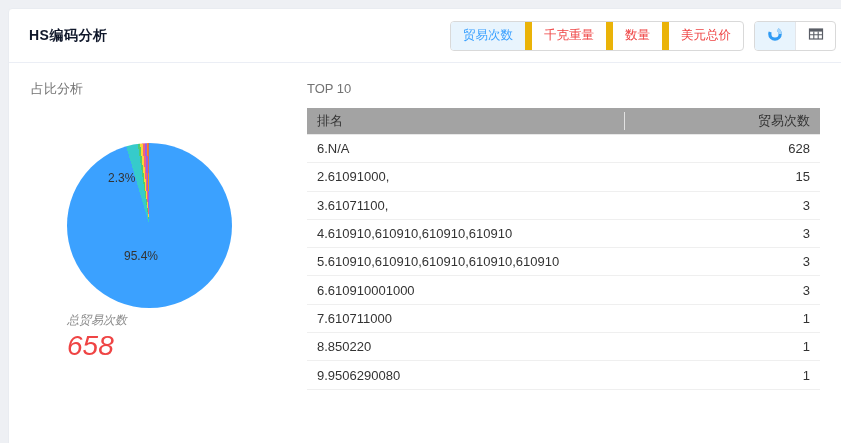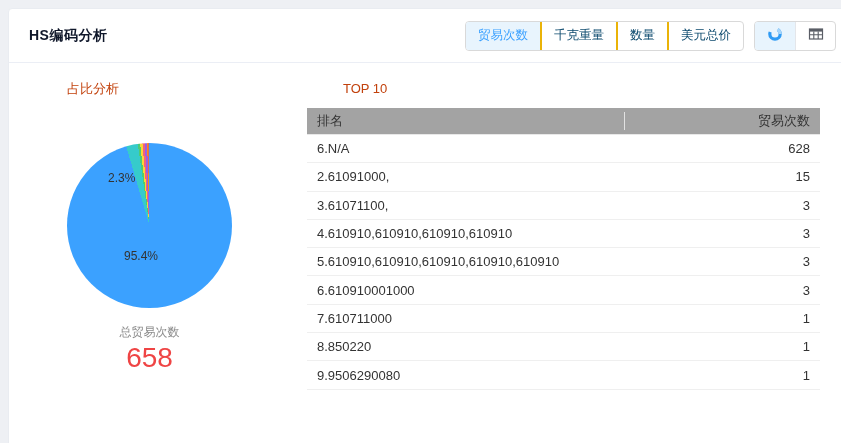--- a/index.html
+++ b/index.html
@@ -9,38 +9,38 @@
     background:#fff; border:1px solid #e9ecf1; border-radius:4px; }
 
   
   .card-header { height:54px; display:flex; align-items:center;
     padding:0 12px 0 20px; border-bottom:1px solid #ebeef5; }
   .card-title { font-size:14px; font-weight:bold; color:#0f172a; letter-spacing:.5px; }
   .header-right { margin-left:auto; display:flex; align-items:center; gap:10px; }
   .btn-group { display:flex; border:1px solid #d9d9d9; border-radius:4px;
     overflow:hidden; background:#fff; }
   .btn { height:28px; line-height:27px; padding:0 12px; font-size:12.5px;
-    color:#0c4a6e; border-left:2px solid #eab308; cursor:pointer; white-space:nowrap; }
+    color:#ef4444; border-left:7px solid #eab308; cursor:pointer; white-space:nowrap; }
   .btn:first-child { border-left:none; }
   .btn.active { background:#e8f4fd; color:#3ba1ff; }
   .icon-btn { width:40px; height:28px; display:flex; align-items:center;
     justify-content:center; border-left:1px solid #e4e6ea; cursor:pointer; }
   .icon-btn:first-child { border-left:none; }
   .icon-btn.active { background:#e8f4fd; }
 
   
   .content { display:flex; height:380px; }
   .left-panel { width:290px; padding:18px 0 0 22px; }
-  .section-title { font-size:13px; color:#c2410c; line-height:16px;margin-left:36px; }
+  .section-title { font-size:13px; color:#737373; line-height:16px; }
   .pie-wrap { position:relative; width:165px; height:165px; margin:46px auto 0 36px; }
   .pie { width:165px; height:165px; border-radius:50%; }
   .pie-label { position:absolute; font-size:12px; color:#333; }
   .pie-label.small { left:41px; top:28px; }
   .pie-label.big { left:57px; top:106px; }
-  .total { width:165px; margin:16px auto 0 36px; text-align:center; }
+  .total { width:165px; margin:4px auto 0 36px; text-align:left;font-style:italic; }
   .total-label { font-size:12px; color:#8c8c8c; }
   .total-value { font-size:28px; color:#ef4444; margin-top:1px; }
 
   .right-panel { flex:1; padding:18px 28px 0 8px; }
   .table { margin-top:11px; }
   .thead { display:flex; align-items:center; height:27px; background:#a3a3a3;
     border-bottom:1px solid #e8e8e8; font-size:13px; color:#333; }
   .th-rank { flex:0 0 62%; padding-left:10px; position:relative; height:100%;
     display:flex; align-items:center; }
   .th-rank::after { content:""; position:absolute; right:0; top:4px; bottom:4px;

